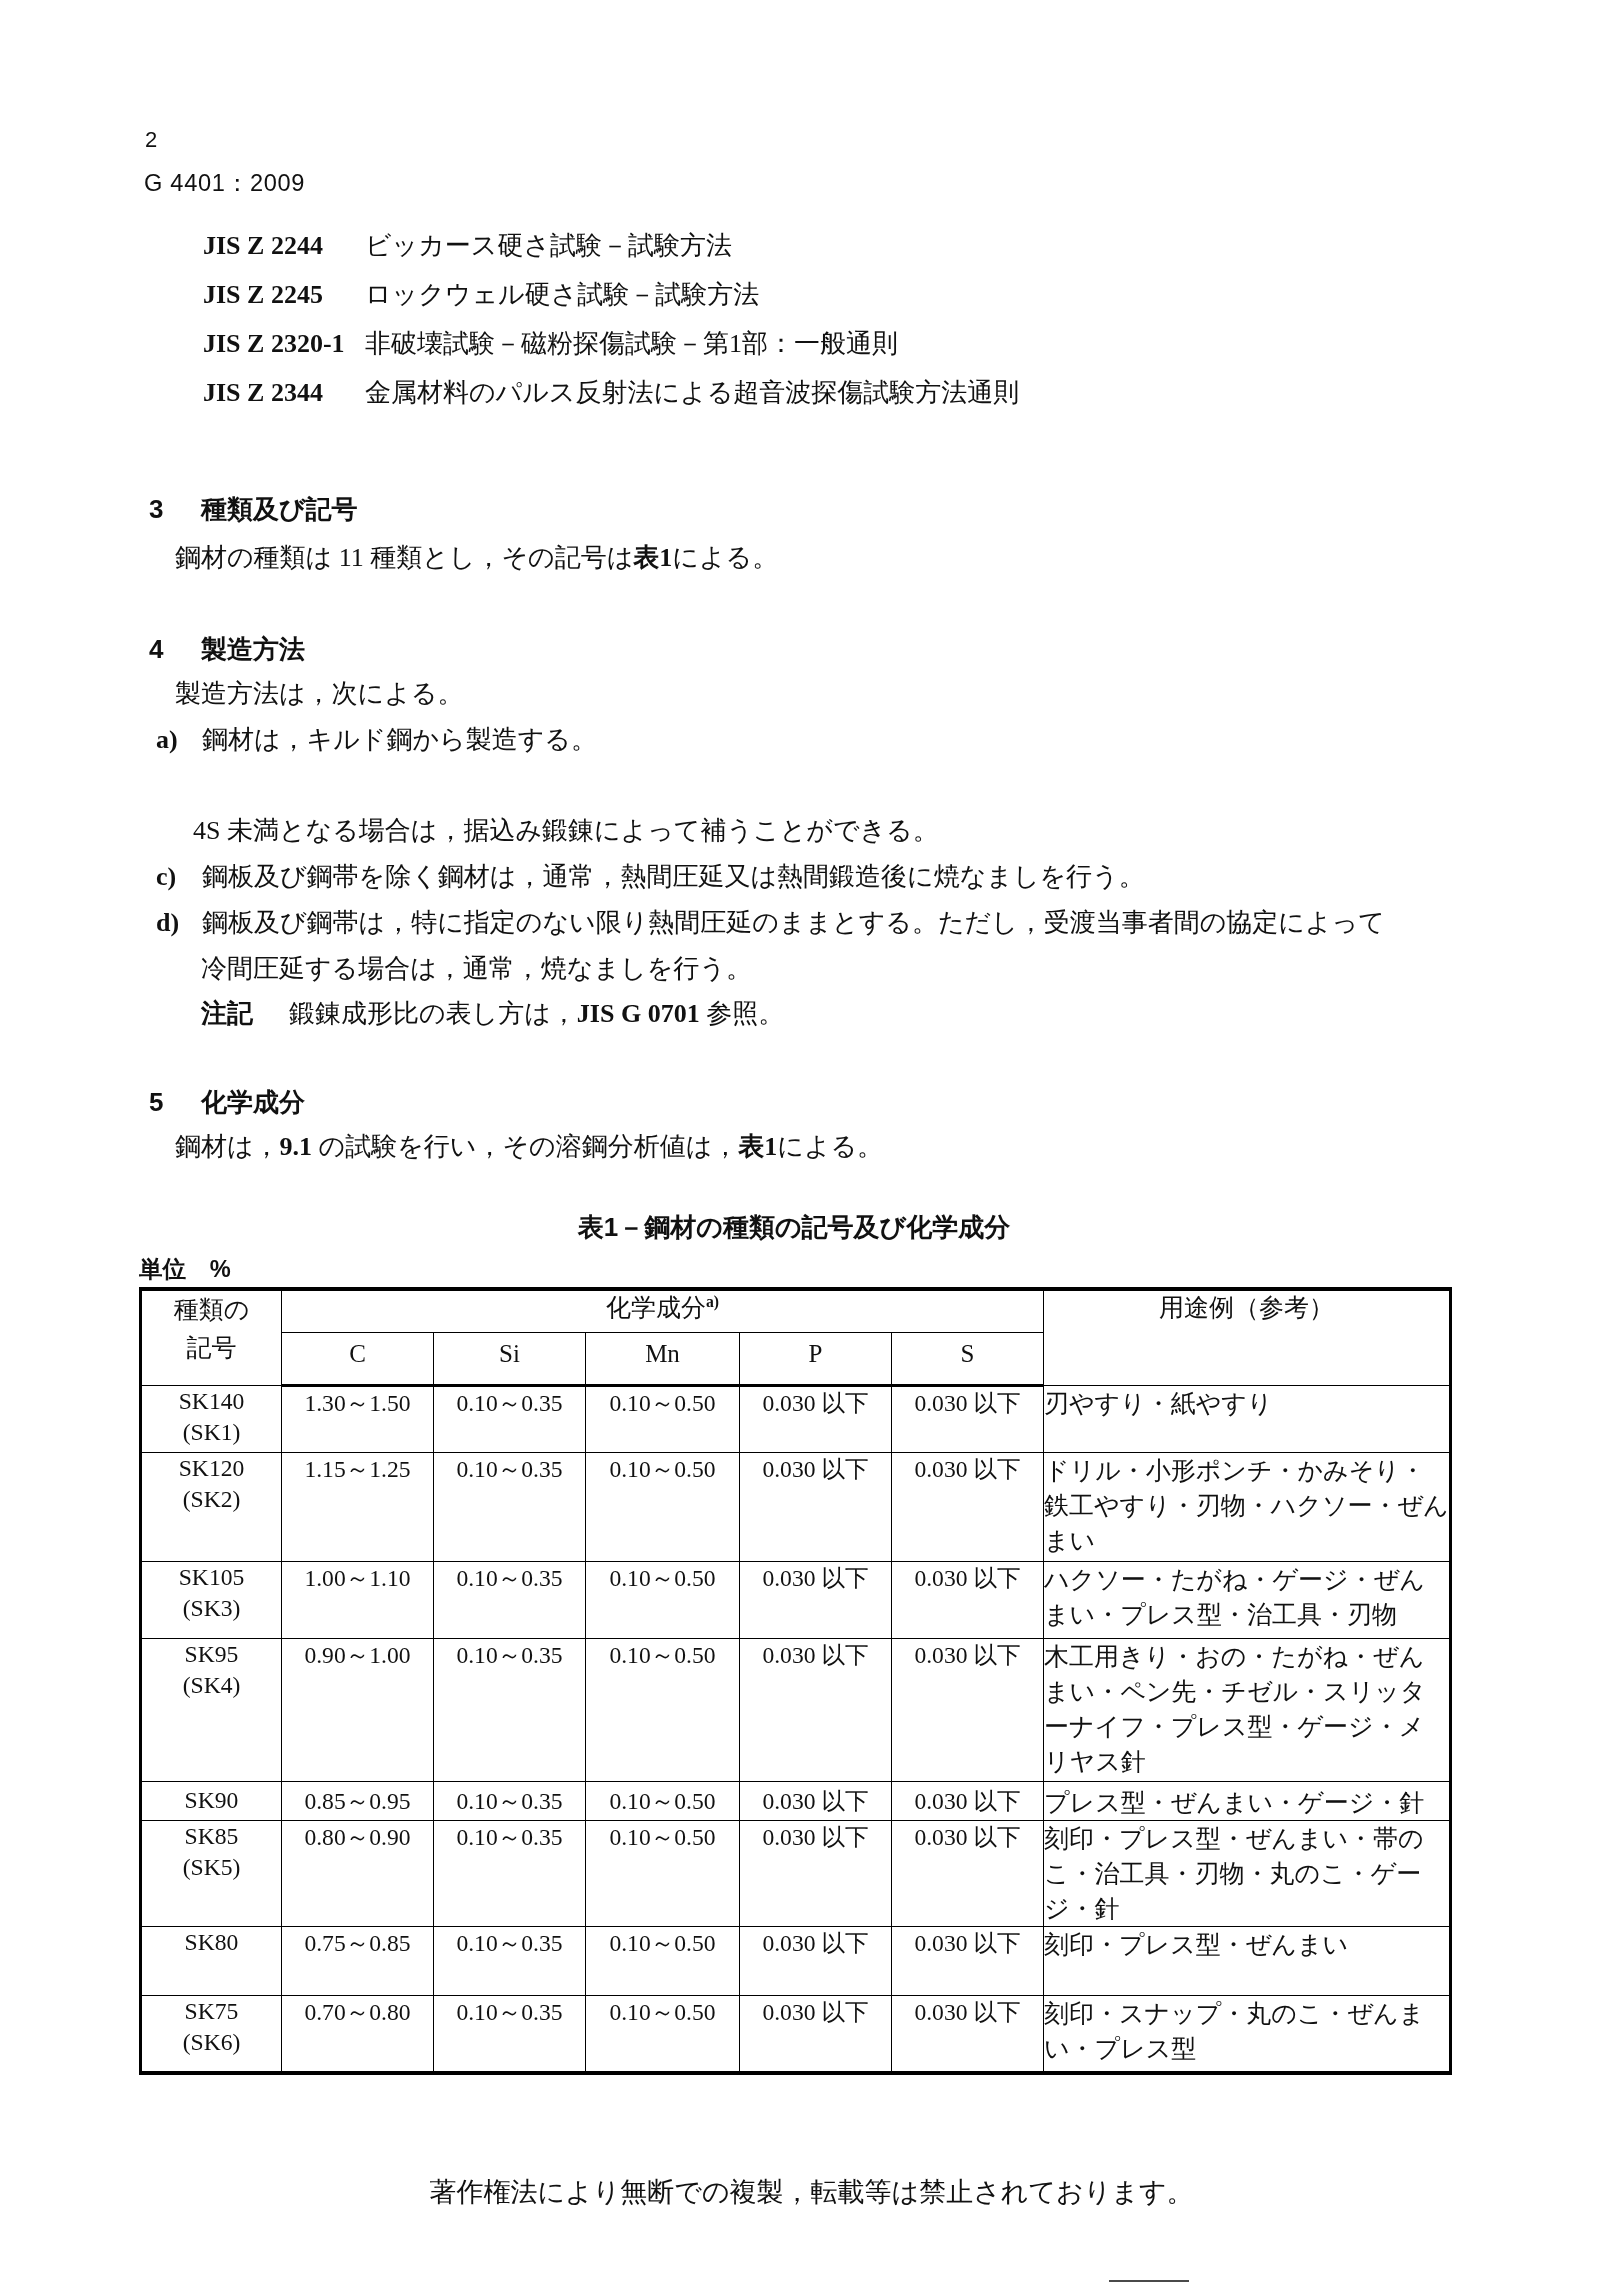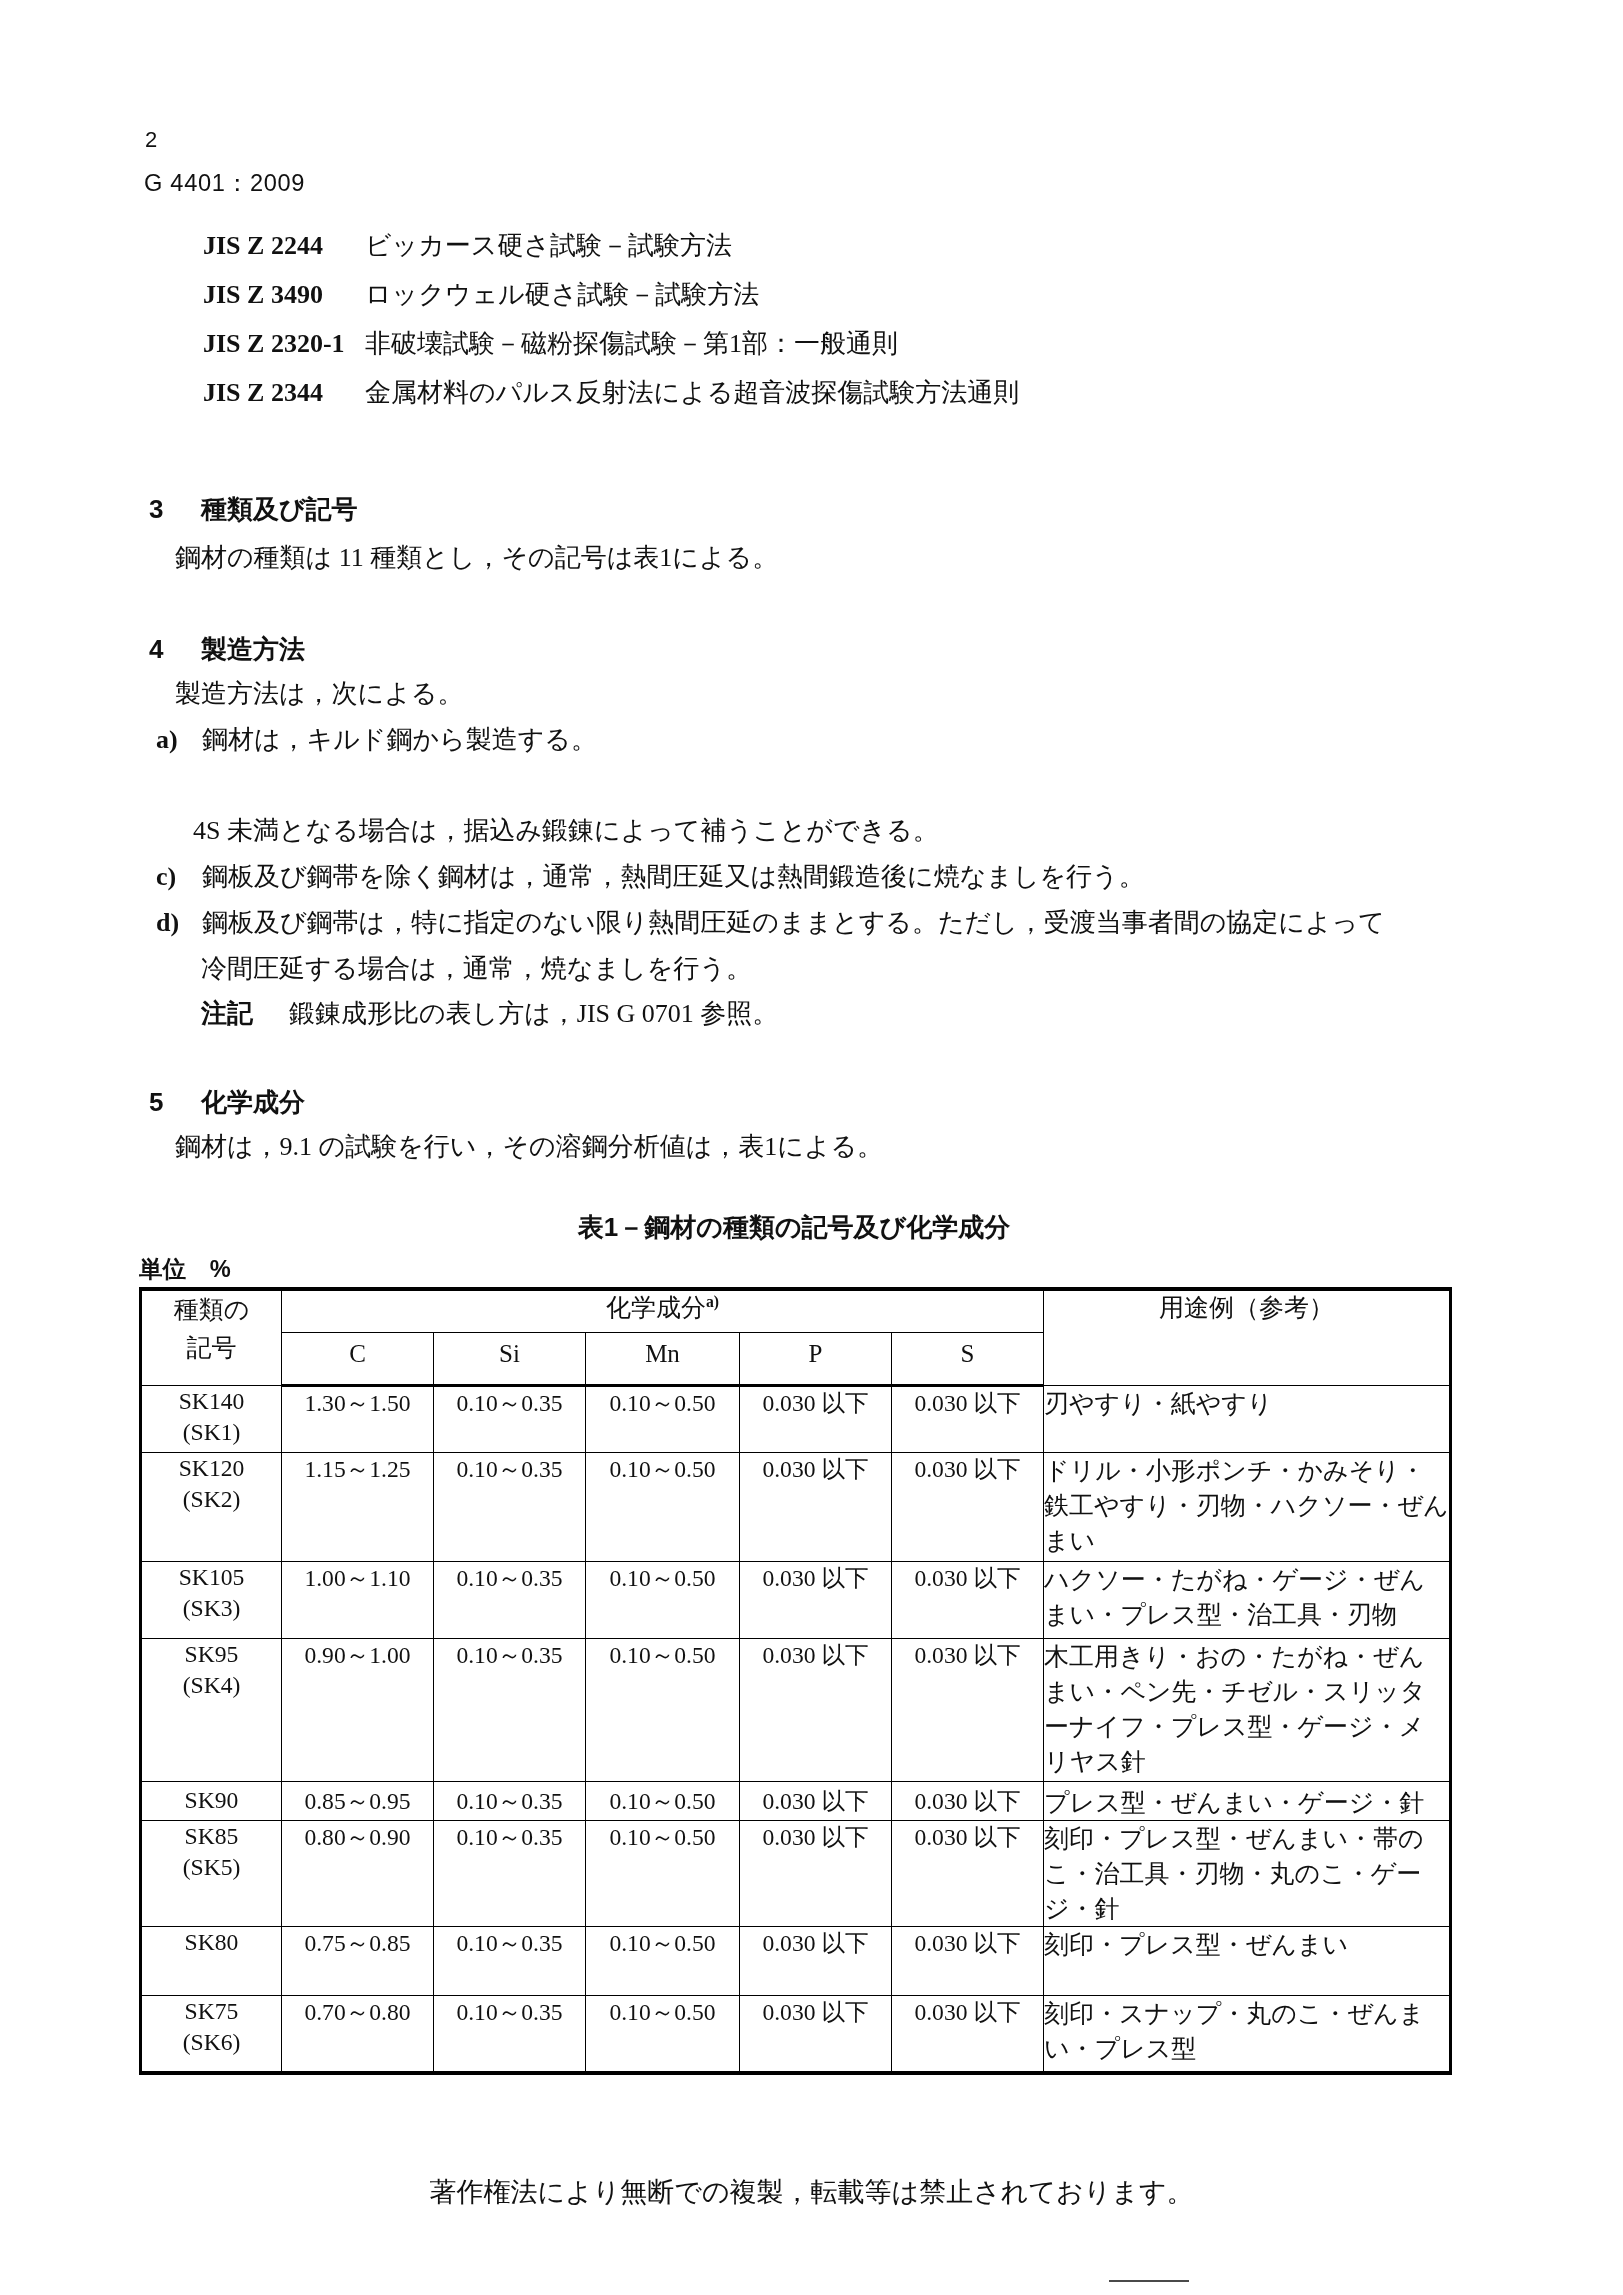--- a/index.html
+++ b/index.html
@@ -5,21 +5,21 @@
   html,body{margin:0;padding:0;background:#e8e8e8;}
   .page{
     position:relative;
     width:1623px;height:2295px;
     background:#ffffff;
     color:#111;
     font-family:"Liberation Serif","DejaVu Serif",serif;
     overflow:hidden;
   }
   .abs{position:absolute;}
-  .b{font-weight:normal;text-align:center;}
+  .b{font-weight:bold;text-align:center;}
 
   .pageno{left:145px;top:127px;font-size:22px;font-family:"Liberation Sans","DejaVu Sans",sans-serif;}
   .doccode{left:144px;top:167px;font-size:23.6px;font-weight:normal;font-family:"Liberation Sans","DejaVu Sans",sans-serif;letter-spacing:0.7px;}
 
   .refs{left:203px;top:228px;}
   .ref-line{height:49px;font-size:26px;white-space:nowrap;}
   .ref-code{display:inline-block;width:162px;font-weight:bold;}
 
   .sec-head{font-size:26px;font-weight:bold;font-family:"Liberation Sans","DejaVu Sans",sans-serif;white-space:nowrap;}
   .sec-num{display:inline-block;width:52px;}
@@ -71,21 +71,21 @@
 <div class="page">
 
   <div class="abs pageno">2</div>
   <div class="abs doccode">G 4401：2009</div>
 
   <div class="abs refs">
     <div class="ref-line">
       <span class="ref-code">JIS Z 2244</span><span>ビッカース硬さ試験－試験方法</span>
     </div>
     <div class="ref-line">
-      <span class="ref-code">JIS Z 3490</span><span>ロックウェル硬さ試験－試験方法</span>
+      <span class="ref-code">JIS Z 2245</span><span>ロックウェル硬さ試験－試験方法</span>
     </div>
     <div class="ref-line">
       <span class="ref-code">JIS Z 2320-1</span><span>非破壊試験－磁粉探傷試験－第1部：一般通則</span>
     </div>
     <div class="ref-line">
       <span class="ref-code">JIS Z 2344</span><span>金属材料のパルス反射法による超音波探傷試験方法通則</span>
     </div>
   </div>
 
   <div class="abs sec-head" style="left:149px;top:492px;">

